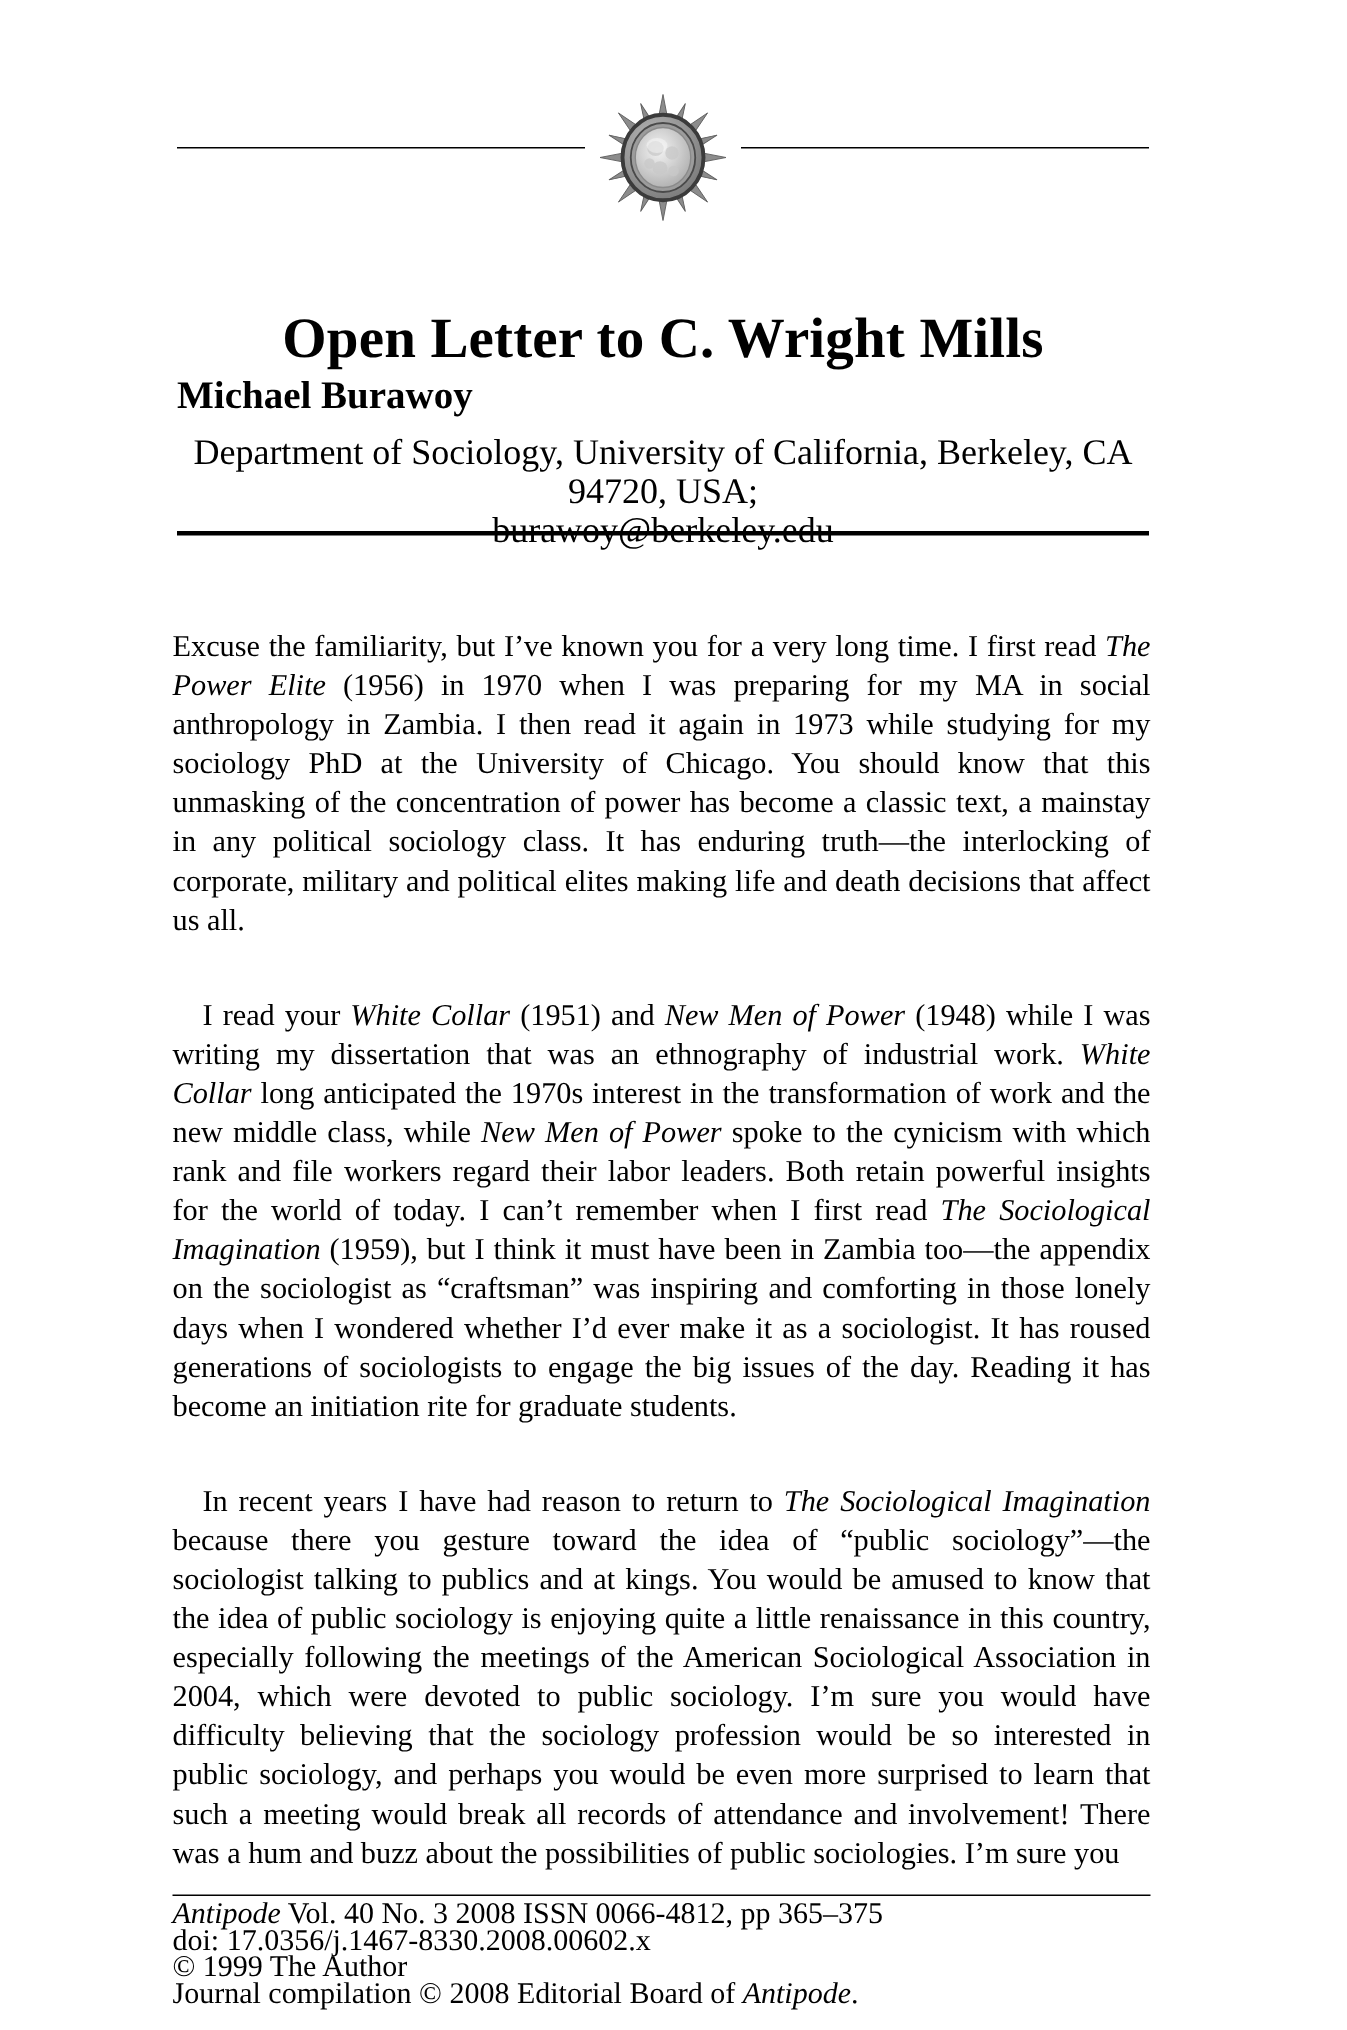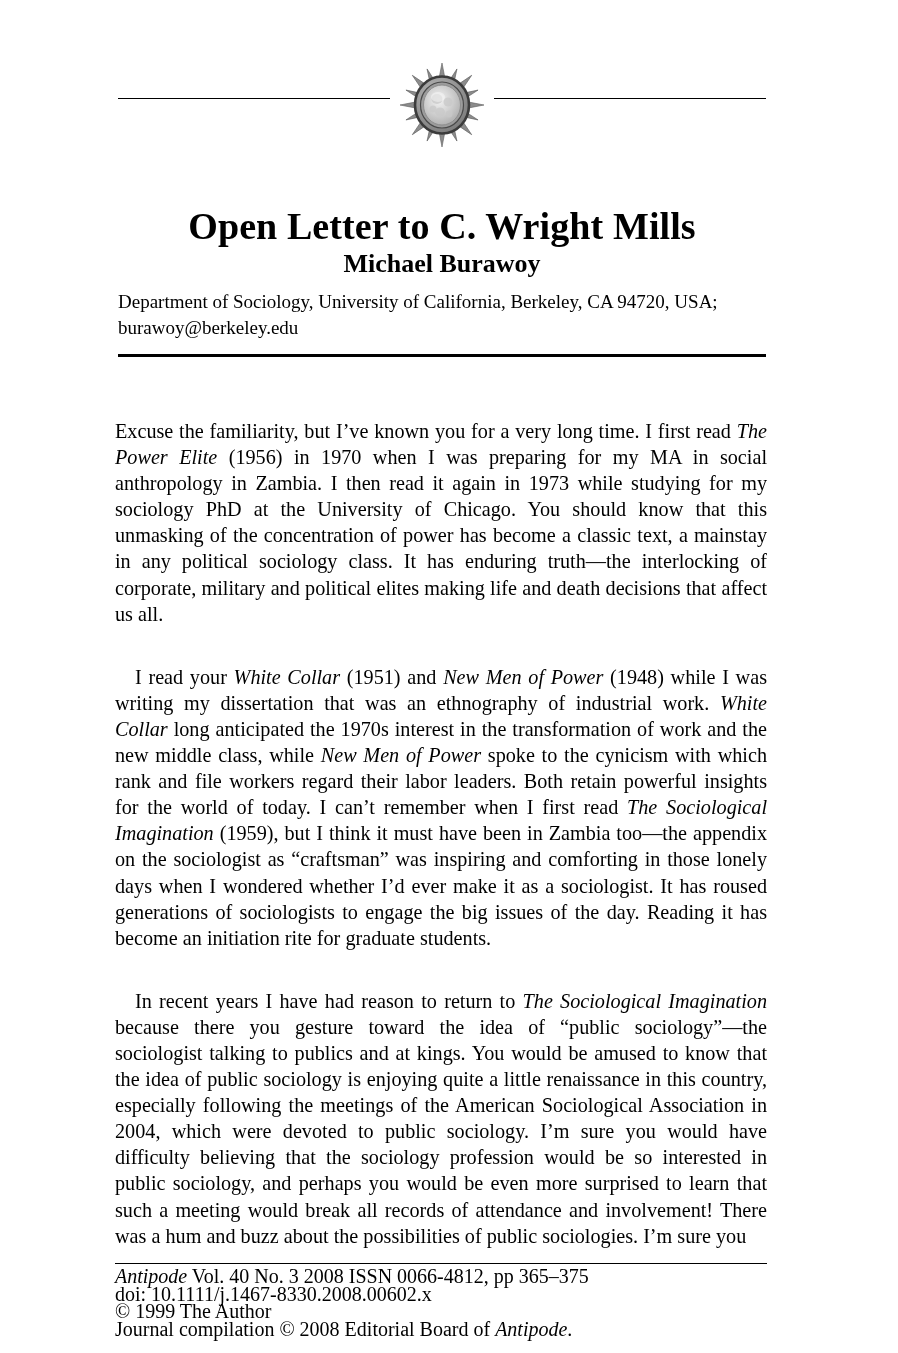--- a/index.html
+++ b/index.html
@@ -63,32 +63,31 @@
     font-size: 38px;
     font-weight: bold;
     line-height: 46px;
     letter-spacing: 0.1px;
   }
   .author {
     position: absolute;
     left: 118px;
     top: 248px;
     width: 648px;
-    text-align: center;
     font-size: 26px;
     font-weight: bold;
     line-height: 32px;
   }
   .affiliation {
     position: absolute;
     left: 118px;
     top: 289px;
     width: 648px;
-    text-align: left;
-    font-size: 19px;
+    text-align: center;
+    font-size: 24px;
     line-height: 26px;
   }
 
   .rule-thick {
     position: absolute;
     left: 118px;
     top: 354px;
     width: 648px;
     height: 3px;
     background: #000;
@@ -236,18 +235,18 @@
     <div>
         <p class="para">Excuse the familiarity, but I’ve known you for a very long time. I first read <em>The Power Elite</em> (1956) in 1970 when I was preparing for my MA in social anthropology in Zambia. I then read it again in 1973 while studying for my sociology PhD at the University of Chicago. You should know that this unmasking of the concentration of power has become a classic text, a mainstay in any political sociology class. It has enduring truth—the interlocking of corporate, military and political elites making life and death decisions that affect us all.</p>
         <p class="para indent">I read your <em>White Collar</em> (1951) and <em>New Men of Power</em> (1948) while I was writing my dissertation that was an ethnography of industrial work. <em>White Collar</em> long anticipated the 1970s interest in the transformation of work and the new middle class, while <em>New Men of Power</em> spoke to the cynicism with which rank and file workers regard their labor leaders. Both retain powerful insights for the world of today. I can’t remember when I first read <em>The Sociological Imagination</em> (1959), but I think it must have been in Zambia too—the appendix on the sociologist as “craftsman” was inspiring and comforting in those lonely days when I wondered whether I’d ever make it as a sociologist. It has roused generations of sociologists to engage the big issues of the day. Reading it has become an initiation rite for graduate students.</p>
         <p class="para indent">In recent years I have had reason to return to <em>The Sociological Imagination</em> because there you gesture toward the idea of “public sociology”—the sociologist talking to publics and at kings. You would be amused to know that the idea of public sociology is enjoying quite a little renaissance in this country, especially following the meetings of the American Sociological Association in 2004, which were devoted to public sociology. I’m sure you would have difficulty believing that the sociology profession would be so interested in public sociology, and perhaps you would be even more surprised to learn that such a meeting would break all records of attendance and involvement! There was a hum and buzz about the possibilities of public sociologies. I’m sure you</p>
       </div>
   </div>
 
   <div class="footer-rule"></div>
   <div class="footer">
       <div><em>Antipode</em> Vol. 40 No. 3 2008 ISSN 0066-4812, pp 365–375</div>
-      <div>doi: 10.1111/j.1467-8330.2008.00602.x</div>
+      <div>doi: 17.0356/j.1467-8330.2008.00602.x</div>
       <div>© 1999 The Author</div>
       <div>Journal compilation © 2008 Editorial Board of <em>Antipode</em>.</div>
     </div>
 
 </div>
 
 </body></html>

